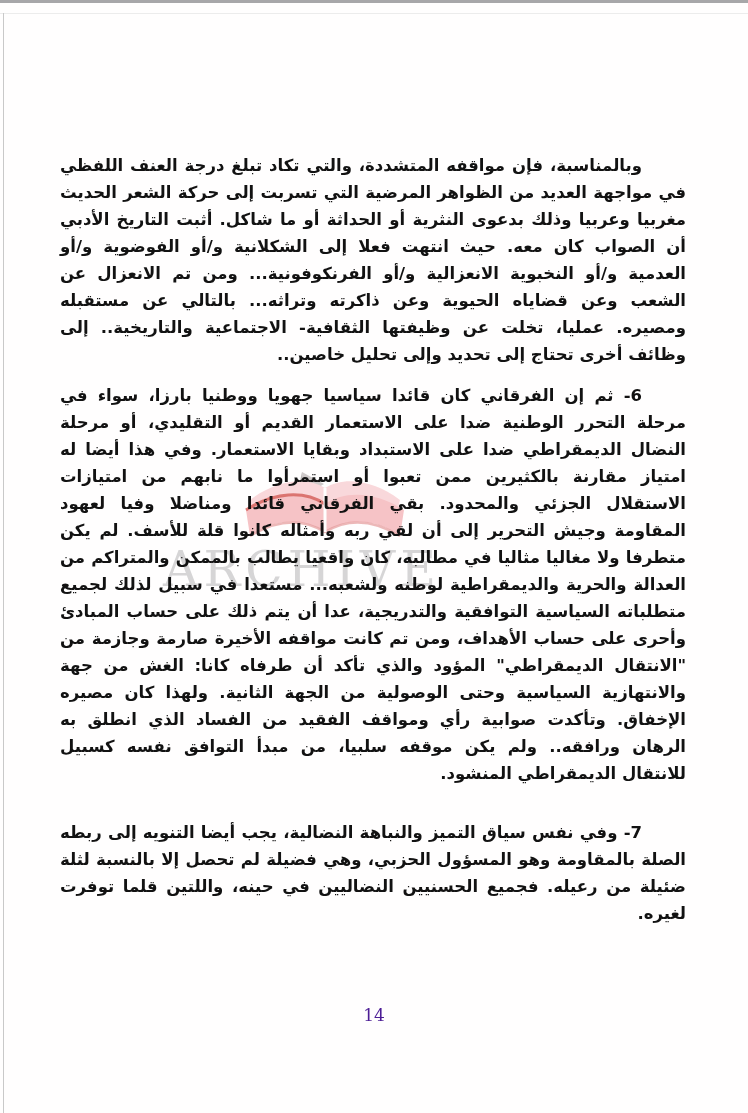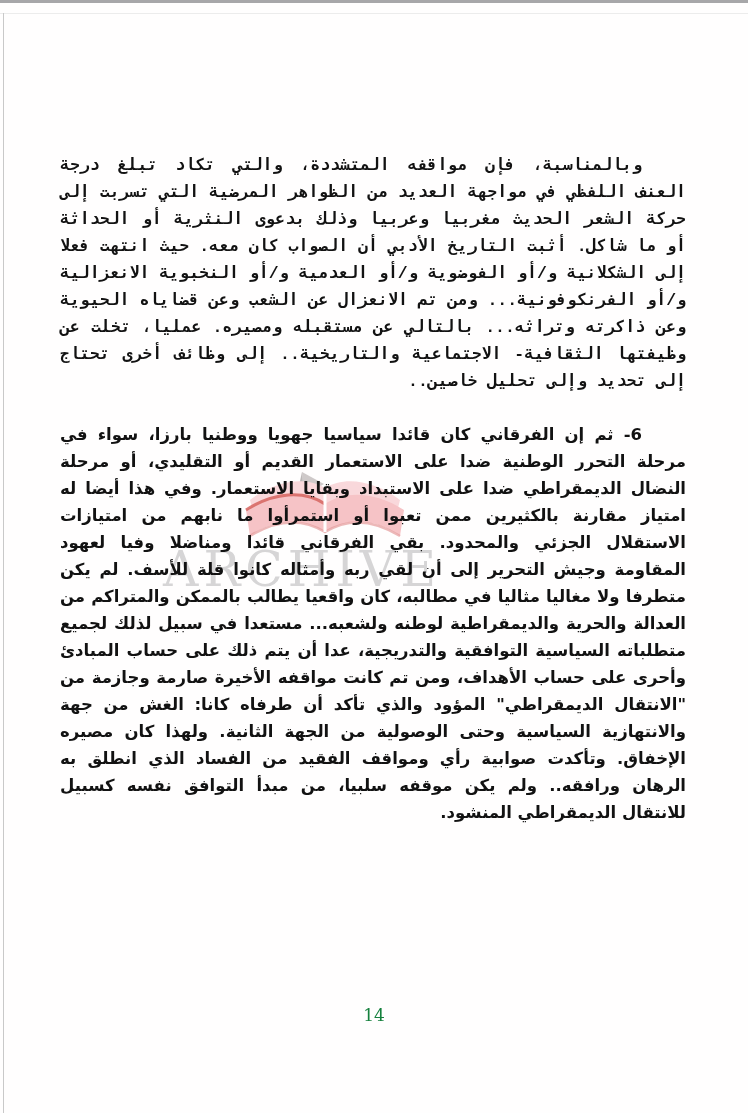--- a/index.html
+++ b/index.html
@@ -57,29 +57,29 @@
     font-size: 16.5px;
     line-height: 27px;
     font-weight: bold;
     color: #121212;
     z-index: 2;
   }
   .text-block p {
     margin: 0;
     text-indent: 44px;
   }
-  .text-block p.p1 { margin-bottom: 26px; font-family: Liberation Mono, monospace; }
+  .text-block p.p1 { margin-bottom: 14px; }
   .text-block p.p2 { margin-bottom: 32px; }
   .text-block p.p3 { margin-bottom: 26px; }
   .page-number {
     position: absolute; top: 1005px; left: 0; right: 0;
     text-align: center;
     font-family: "DejaVu Serif", serif;
     font-size: 17px;
-    color: #15803d;
+    color: #4c1d95;
     z-index: 2;
   }
 </style>
 </head>
 <body>
 
 <div class="page">
 
   <div class="scan-top-edge"></div>
   <div class="scan-top-faint"></div>
@@ -100,17 +100,18 @@
     <path d="M10 66 C 36 50, 62 48, 85 62 C 108 48, 134 50, 160 66" fill="none" stroke="#e08a8a" stroke-width="2.5" opacity="0.7"></path>
     <path d="M85 18 L85 62" fill="none" stroke="#ffffff" stroke-width="3"></path>
   </svg>
 
   <div class="wm-archive">ARCHIVE</div>
 
 
   <div class="text-block">
     <p class="p1">وبالمناسبة، فإن مواقفه المتشددة، والتي تكاد تبلغ درجة العنف اللفظي في مواجهة العديد من الظواهر المرضية التي تسربت إلى حركة الشعر الحديث مغربيا وعربيا وذلك بدعوى النثرية أو الحداثة أو ما شاكل. أثبت التاريخ الأدبي أن الصواب كان معه. حيث انتهت فعلا إلى الشكلانية و/أو الفوضوية و/أو العدمية و/أو النخبوية الانعزالية و/أو الفرنكوفونية... ومن تم الانعزال عن الشعب وعن قضاياه الحيوية وعن ذاكرته وتراثه... بالتالي عن مستقبله ومصيره. عمليا، تخلت عن وظيفتها الثقافية- الاجتماعية والتاريخية.. إلى وظائف أخرى تحتاج إلى تحديد وإلى تحليل خاصين..</p>
     <p class="p2">6- ثم إن الفرقاني كان قائدا سياسيا جهويا ووطنيا بارزا، سواء في مرحلة التحرر الوطنية ضدا على الاستعمار القديم أو التقليدي، أو مرحلة النضال الديمقراطي ضدا على الاستبداد وبقايا الاستعمار. وفي هذا أيضا له امتياز مقارنة بالكثيرين ممن تعبوا أو استمرأوا ما نابهم من امتيازات الاستقلال الجزئي والمحدود. بقي الفرقاني قائدا ومناضلا وفيا لعهود المقاومة وجيش التحرير إلى أن لقي ربه وأمثاله كانوا قلة للأسف. لم يكن متطرفا ولا مغاليا مثاليا في مطالبه، كان واقعيا يطالب بالممكن والمتراكم من العدالة والحرية والديمقراطية لوطنه ولشعبه... مستعدا في سبيل لذلك لجميع متطلباته السياسية التوافقية والتدريجية، عدا أن يتم ذلك على حساب المبادئ وأحرى على حساب الأهداف، ومن تم كانت مواقفه الأخيرة صارمة وجازمة من "الانتقال الديمقراطي" المؤود والذي تأكد أن طرفاه كانا: الغش من جهة والانتهازية السياسية وحتى الوصولية من الجهة الثانية. ولهذا كان مصيره الإخفاق. وتأكدت صوابية رأي ومواقف الفقيد من الفساد الذي انطلق به الرهان ورافقه.. ولم يكن موقفه سلبيا، من مبدأ التوافق نفسه كسبيل للانتقال الديمقراطي المنشود.</p>
+    <p class="p3">7- وفي نفس سياق التميز والنباهة النضالية، يجب أيضا التنويه إلى ربطه الصلة بالمقاومة وهو المسؤول الحزبي، وهي فضيلة لم تحصل إلا بالنسبة لثلة ضئيلة من رعيله. فجميع الحسنيين النضاليين في حينه، واللتين قلما توفرت لغيره.</p>
   </div>
 
   <div class="page-number">14</div>
 
 </div>
 
 </body></html>

